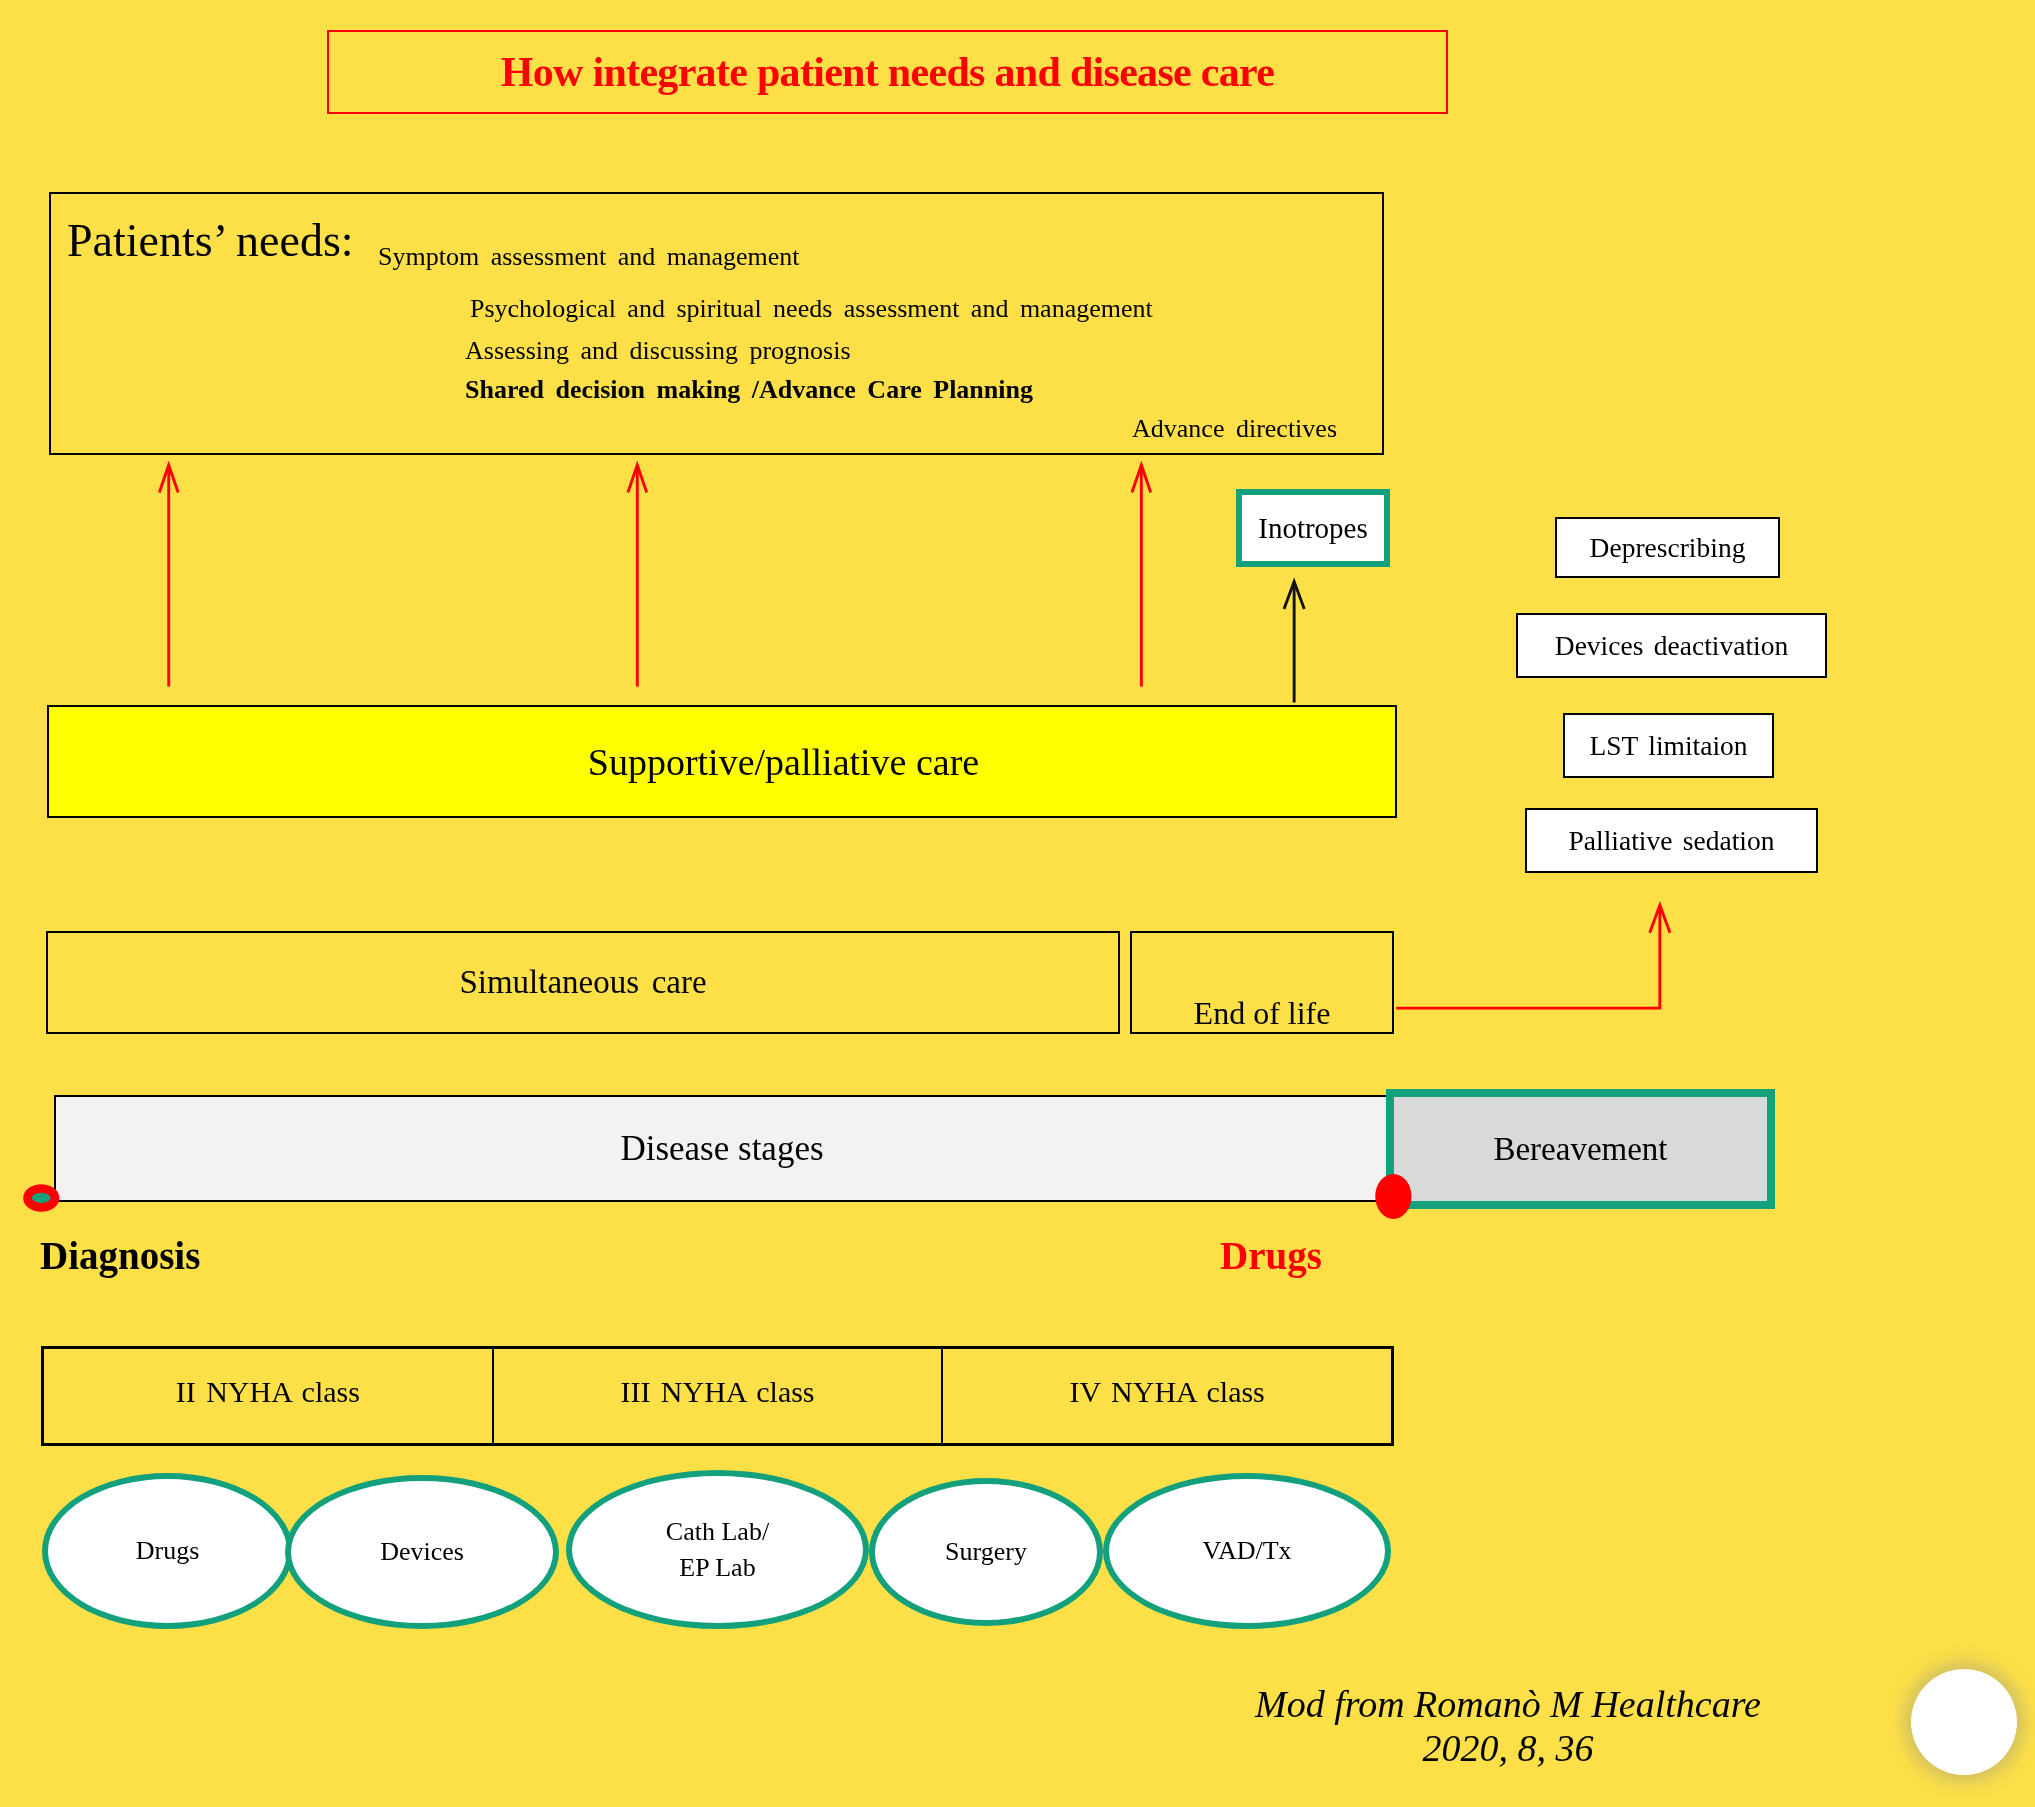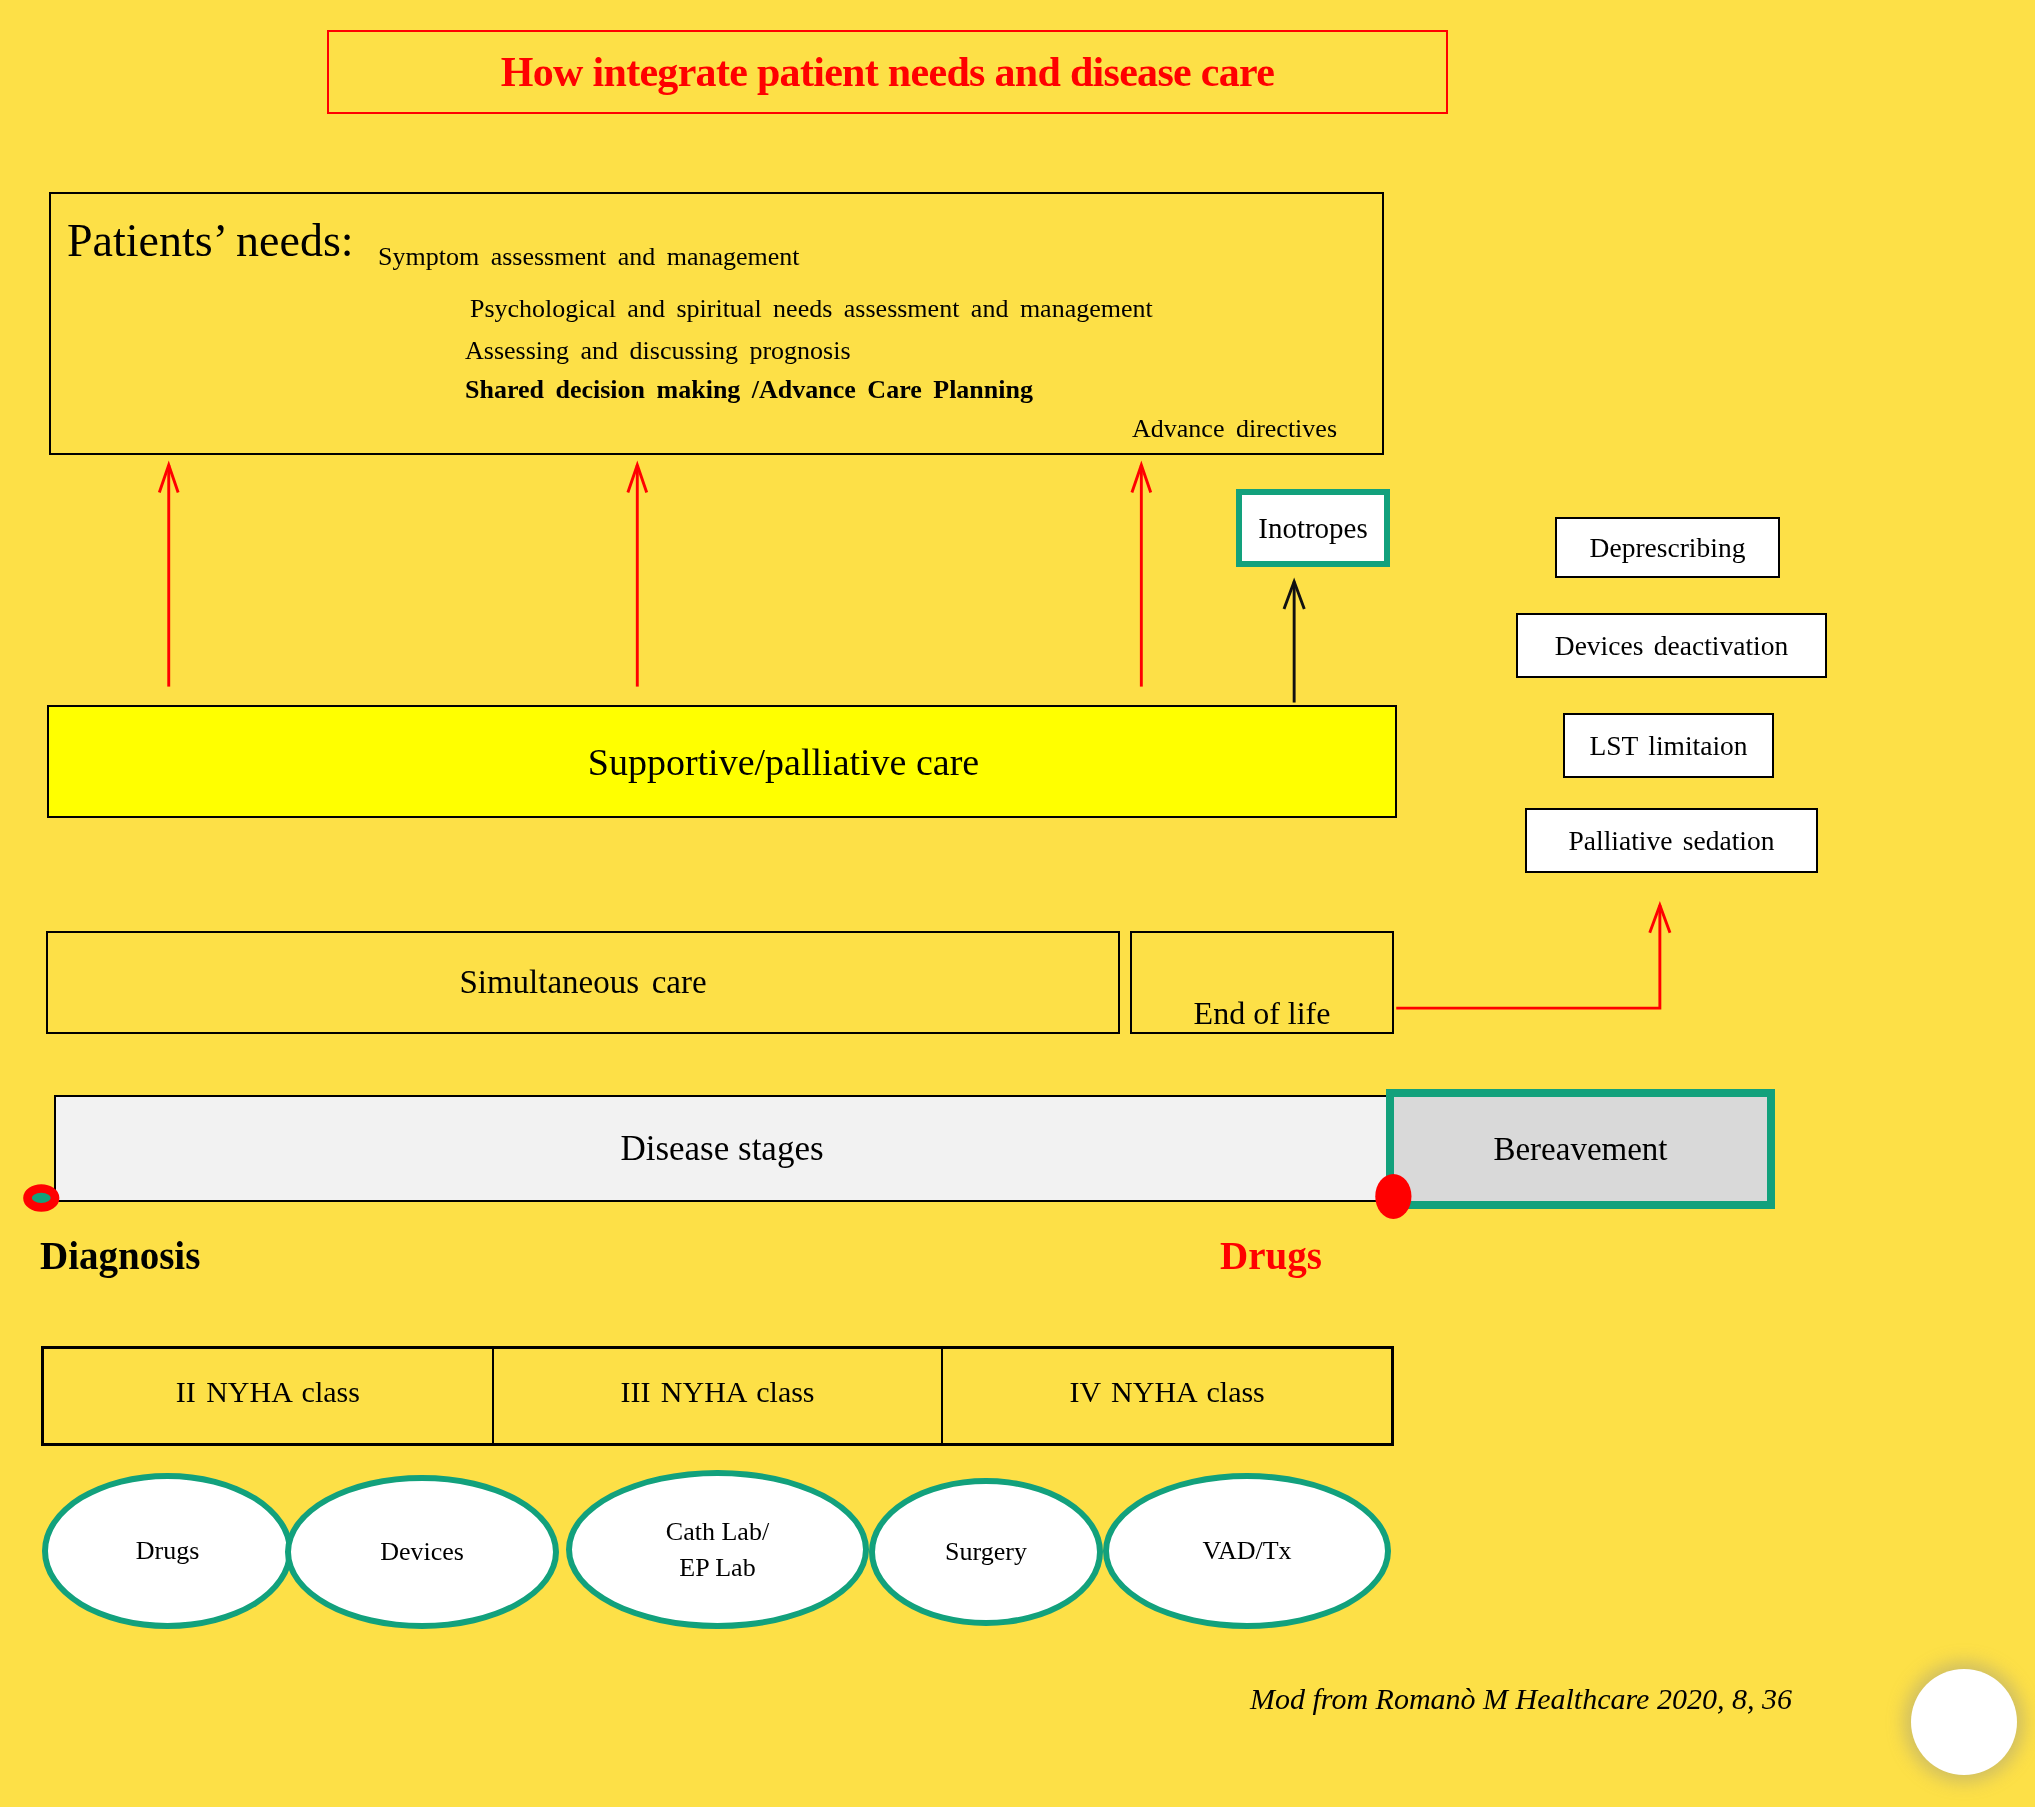--- a/index.html
+++ b/index.html
@@ -49,21 +49,21 @@
 
   .ellipse{border:6.5px solid #12A17C;border-radius:50%;background:#fff;
            display:flex;flex-direction:column;align-items:center;justify-content:center;
            font-size:26px;line-height:1.35;text-align:center;}
   .el1{left:42px;top:1473px;width:251px;height:156px;}
   .el2{left:285px;top:1475px;width:274px;height:154px;}
   .el3{left:566px;top:1470px;width:303px;height:159px;}
   .el4{left:869px;top:1478px;width:234px;height:148px;}
   .el5{left:1103px;top:1473px;width:288px;height:156px;}
 
-  .citation{left:1250px;top:1682px;width:588px;text-align:left;font-style:italic;font-size:30px;}
+  .citation{left:1214px;top:1682px;width:588px;text-align:center;font-style:italic;font-size:38px;}
 
   .deco-circle{left:1911px;top:1669px;width:106px;height:106px;border-radius:50%;
                background:#fff;box-shadow:0 0 17.4px 7.2px rgba(140,140,140,0.40);}
 
   .overlay{position:absolute;left:0;top:0;pointer-events:none;z-index:10;}
 </style>
 </head>
 <body>
 
 <div class="canvas">

